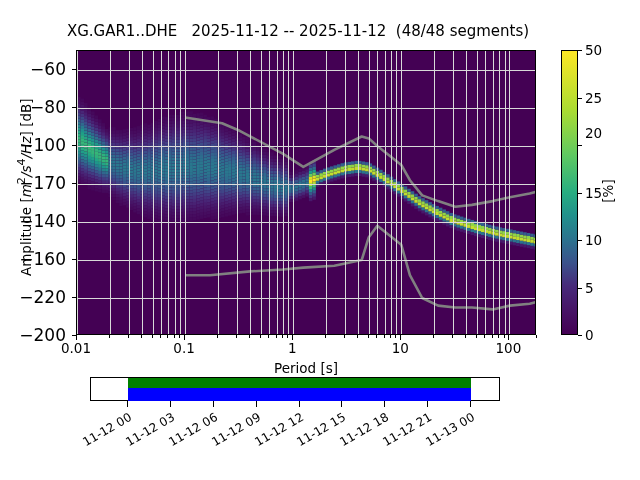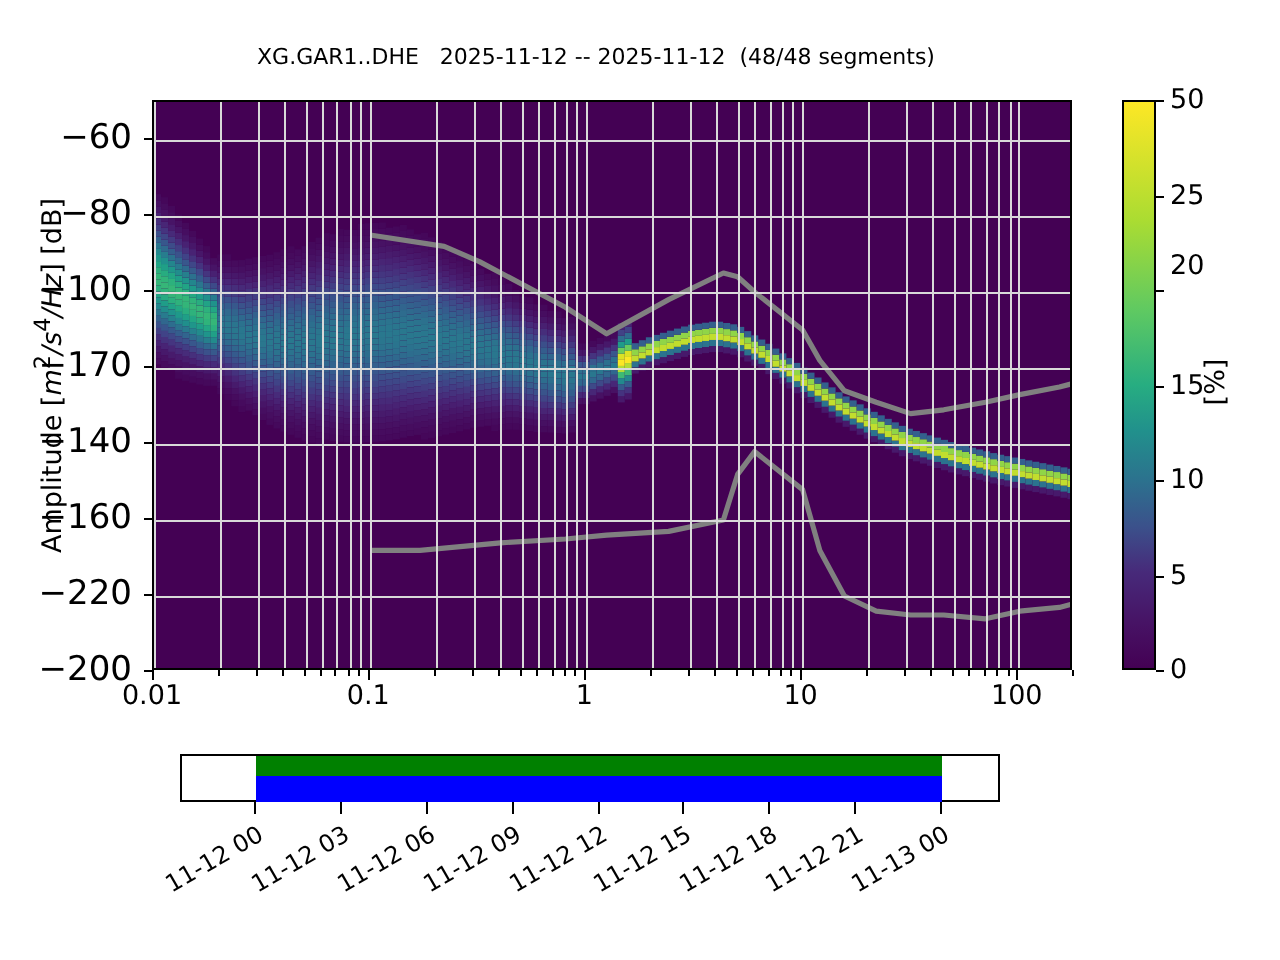--- a/index.html
+++ b/index.html
@@ -6,21 +6,21 @@
   body{
     width:640px;height:480px;overflow:hidden;background:#ffffff;
     font-family:"DejaVu Sans","Liberation Sans",sans-serif;
     color:#000000;
   }
   #root{position:relative;width:640px;height:480px;}
 
   
   #title{
     position:absolute;left:0;top:22px;width:596px;text-align:center;
-    font-size:11px;color:#000;white-space:pre;
+    font-size:15px;color:#000;white-space:pre;
   }
 
   
   #axes{
     position:absolute;left:76px;top:50px;width:460px;height:285px;
     background:#440154;box-sizing:border-box;border:1px solid #000;
     overflow:hidden;
   }
   #axes .vgrid,#axes .hgrid{position:absolute;background:#d9d9d9;}
   #axes .vgrid{top:0;bottom:0;width:1px;}
@@ -2298,20 +2298,21 @@
       <div class="tick-x" style="left: 508.4px; top: 335px; height: 5px;"></div>
       <div class="tick-x" style="left: 508.4px; top: 335px; height: 5px;"></div>
       <div class="tick-x" style="left: 536px; top: 335px; height: 3px;"></div>
       <div class="xlab" style="left: 76px;">0.01</div>
       <div class="xlab" style="left: 184.1px;">0.1</div>
       <div class="xlab" style="left: 292.2px;">1</div>
       <div class="xlab" style="left: 400.3px;">10</div>
       <div class="xlab" style="left: 508.4px;">100</div>
     </div>
 
+  <div id="xtitle">Period [s]</div>
   <div id="ytitle">
     <span>Amplitude [<i>m</i><sup>2</sup><i>/s</i><sup>4</sup><i>/Hz</i>] [dB]</span>
   </div>
 
   <div id="cbar"></div>
   <div id="cbticks">
       <div class="cbtick" style="top: 335px;"></div>
       <div class="cblab" style="top: 335px;">0</div>
       <div class="cbtick" style="top: 287.5px;"></div>
       <div class="cblab" style="top: 287.5px;">5</div>

